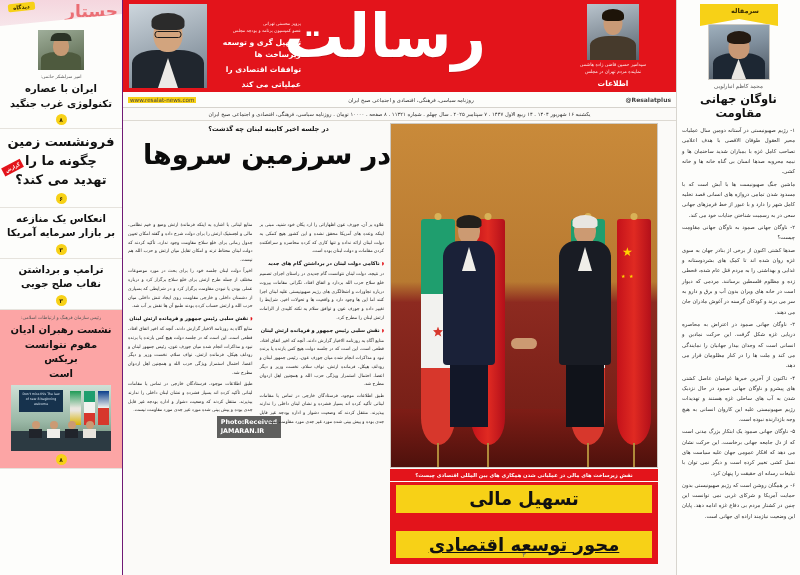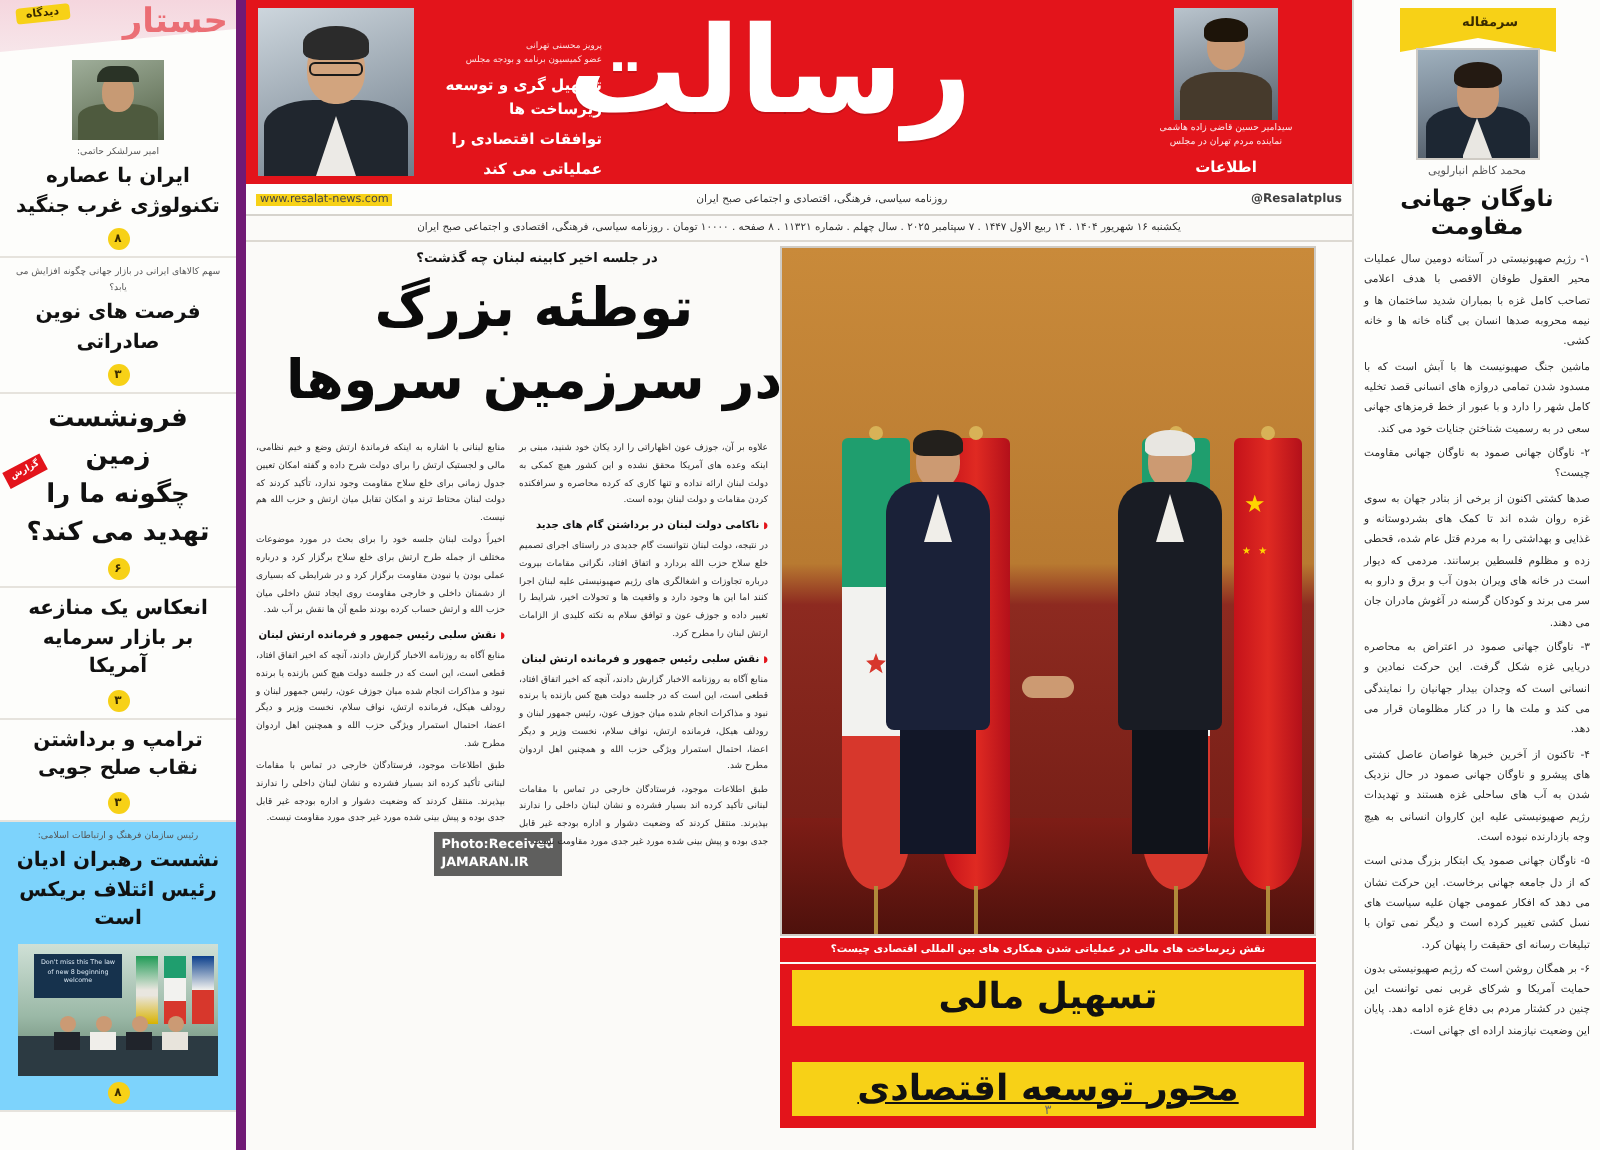--- a/index.html
+++ b/index.html
@@ -150,21 +150,21 @@
   .cols { position:absolute; right:292px; top:100px; width:256px; height:350px;
           display:flex; gap:7px; direction:rtl; }
   .col { flex:1; font-size:4.5px; line-height:1.95; color:#262626; text-align:justify; }
   .col p { margin-bottom:2.5px; }
   .subhead { font-weight:bold; font-size:5.1px; color:#111; margin:3px 0 1px;
           display:block; }
   .subhead:before { content:"◗"; color:#e3141b; font-size:4.5px; margin-left:2px; }
 
   
   .side { position:absolute; left:0; top:0; width:123px; height:575px;
-          background:#fdfdfb; border-right:5px solid #701a75; }
+          background:#fdfdfb; border-right:1px solid #701a75; }
   .side-hdr { position:relative; height:26px; background:linear-gradient(180deg,#f5d6de,#f7e6ea);
           overflow:hidden; }
   .side-hdr .word { position:absolute; right:4px; top:1px; font-size:17px; font-weight:bold;
           color:#e3141b; opacity:.55; }
   .side-hdr .tag { position:absolute; left:8px; top:3px; background:#f7d117; color:#3a2c00;
           font-size:5.5px; font-weight:bold; padding:1px 5px; border-radius:2px;
           transform:rotate(-6deg); }
   .side-hdr .tri { position:absolute; left:0; bottom:0; width:0; height:0;
           border-left:123px solid transparent; border-bottom:12px solid #fdfdfb; }
 
@@ -271,21 +271,20 @@
     <span class="mid">روزنامه سیاسی، فرهنگی، اقتصادی و اجتماعی صبح ایران</span>
     <span class="site hl">www.resalat-news.com</span>
   </div>
 
   <div class="dateline">یکشنبه ۱۶ شهریور ۱۴۰۴ . ۱۴ ربیع الاول ۱۴۴۷ . ۷ سپتامبر ۲۰۲۵ . سال چهلم . شماره ۱۱۳۲۱ . ۸ صفحه . ۱۰۰۰۰ تومان . روزنامه سیاسی، فرهنگی، اقتصادی و اجتماعی صبح ایران</div>
 
   <div class="main">
 
     <div class="kicker">در جلسه اخیر کابینه لبنان چه گذشت؟</div>
     <div class="headline">
-      <div>توطئه بزرگ</div>
       <div>در سرزمین سروها</div>
     </div>
 
     <div class="photo">
       <div class="floor"></div>
       <div class="flag cn" style="right:6px;">
           <div class="cloth"></div>
           <div class="knob"></div>
           <div class="pole"></div>
         </div>
@@ -366,26 +365,20 @@
         <div class="b"></div>
           <div class="h"></div>
           <div class="cap2"></div>
       </div>
       <div class="s-kick">امیر سرلشکر حاتمی:</div>
       <div class="s-title mid">ایران با عصاره</div>
       <div class="s-title mid">تکنولوژی غرب جنگید</div>
       <span class="s-badge">۸</span>
     </div>
 
-    <div class="s-item">
-      <div class="s-kick">سهم کالاهای ایرانی در بازار جهانی چگونه افزایش می یابد؟</div>
-      <div class="s-title mid">فرصت های نوین</div>
-      <div class="s-title mid">صادراتی</div>
-      <span class="s-badge">۳</span>
-    </div>
 
     <div class="s-item" style="position:relative;">
       <span class="stamp" style="left:2px; top:34px;">گزارش</span>
       <div class="s-title big">فرونشست زمین</div>
       <div class="s-title big">چگونه ما را</div>
       <div class="s-title big">تهدید می کند؟</div>
       <span class="s-badge">۶</span>
     </div>
 
     <div class="s-item">
@@ -393,24 +386,24 @@
       <div class="s-title mid">بر بازار سرمایه آمریکا</div>
       <span class="s-badge">۳</span>
     </div>
 
     <div class="s-item">
       <div class="s-title mid">ترامپ و برداشتن</div>
       <div class="s-title mid">نقاب صلح جویی</div>
       <span class="s-badge">۳</span>
     </div>
 
-    <div class="s-item" style="background:#7dd3fc;">
+    <div class="s-item" style="background:#fca5a5;">
       <div class="s-kick">رئیس سازمان فرهنگ و ارتباطات اسلامی:</div>
       <div class="s-title mid">نشست رهبران ادیان</div>
-      <div class="s-title mid">رئیس ائتلاف بریکس</div>
+      <div class="s-title mid">مقوم نتوانست بریکس</div>
       <div class="s-title mid">است</div>
       <div class="s-img">
         <div class="scr">Don't miss this The law of new 8 beginning welcome</div>
         <div class="fl f1"></div>
           <div class="fl f2"></div>
           <div class="fl f3"></div>
         <div class="tbl"></div>
         <div class="pp a1">
             <i></i>
             <u></u>

